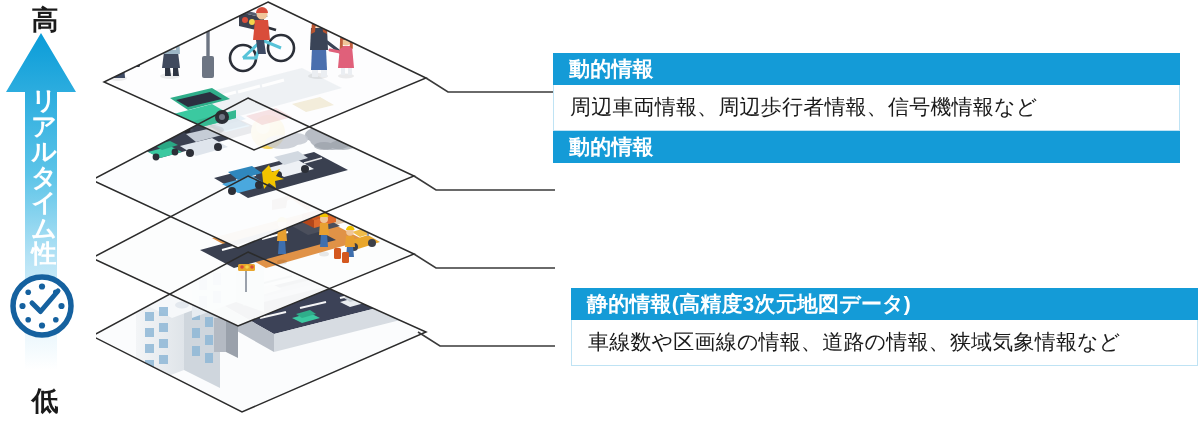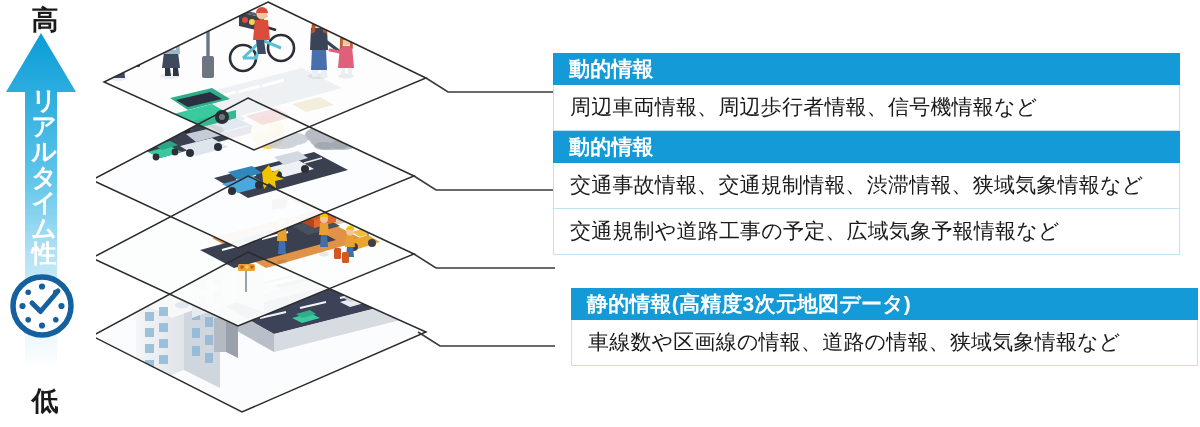--- a/index.html
+++ b/index.html
@@ -509,25 +509,23 @@
 
 <div id="panels">
 
   <div class="panel" id="panel-0">
     <div class="panel-head">動的情報</div>
     <div class="panel-body">周辺車両情報、周辺歩行者情報、信号機情報など</div>
   </div>
 
   <div class="panel" id="panel-1">
     <div class="panel-head">動的情報</div>
-    <div class="panel-body">交通事故情報、交通規制情報、渋滞情報、狭域気象情報など</div>
   </div>
 
   <div class="panel" id="panel-2">
-    <div class="panel-body">交通規制や道路工事の予定、広域気象予報情報など</div>
   </div>
 
   <div class="panel" id="panel-3">
     <div class="panel-head">静的情報(高精度3次元地図データ)</div>
     <div class="panel-body">車線数や区画線の情報、道路の情報、狭域気象情報など</div>
   </div>
 
 </div>
 
 </body></html>

